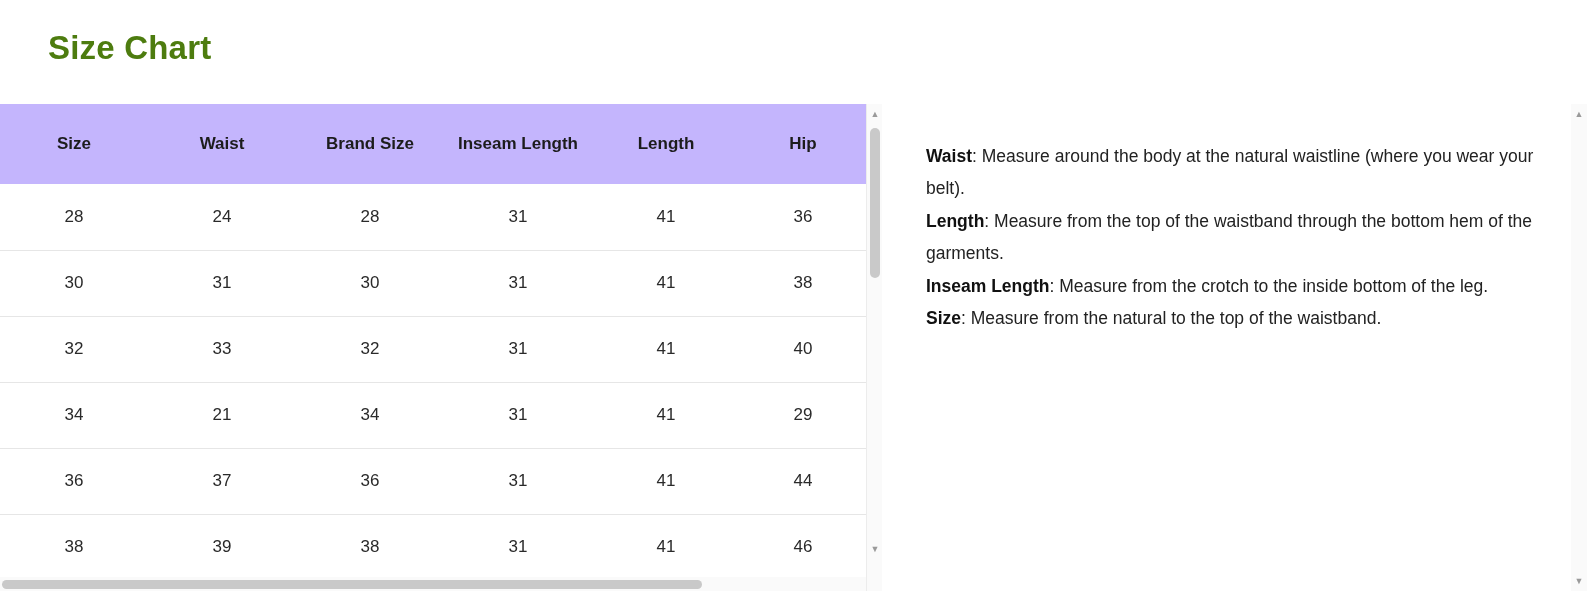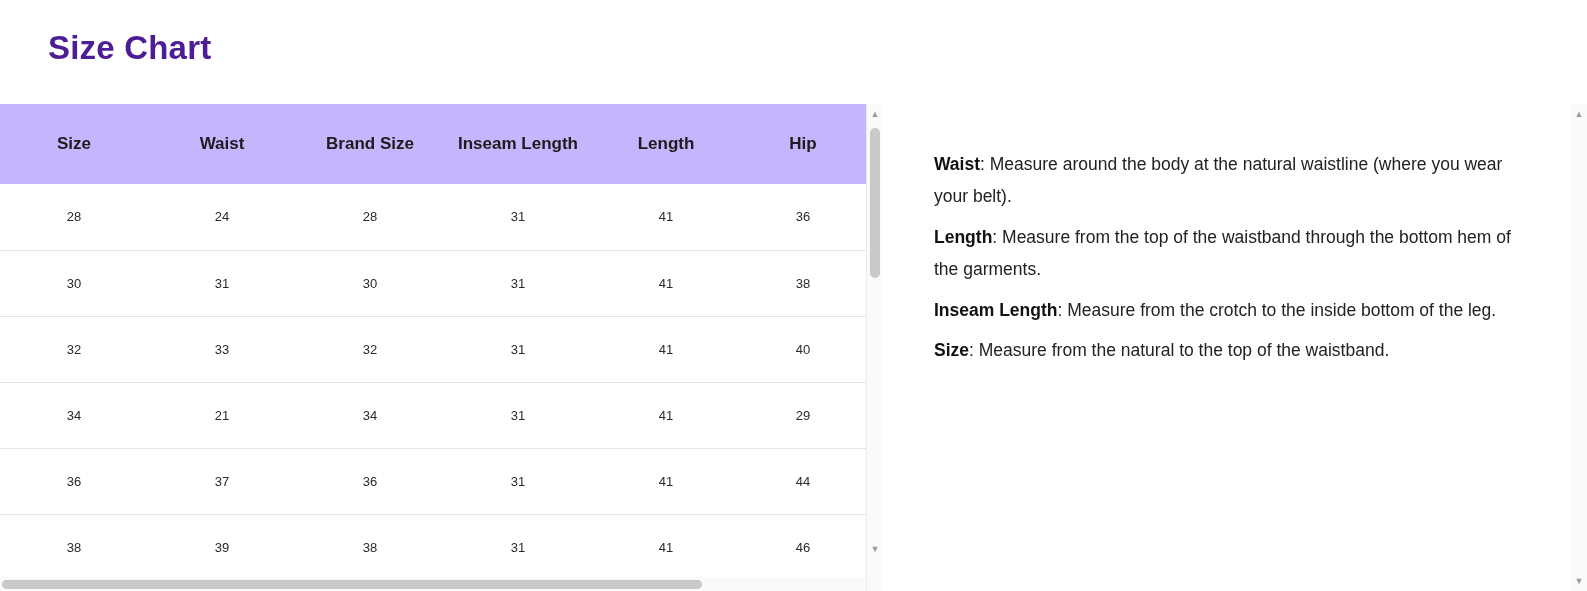--- a/index.html
+++ b/index.html
@@ -22,21 +22,21 @@
   }
 
   
   .title {
     position: absolute;
     left: 48px;
     top: 28px;
     font-size: 33px;
     font-weight: bold;
     letter-spacing: 0.2px;
-    color: #4c1d95;
+    color: #4d7c0f;
     line-height: 1.2;
   }
 
   
   .content {
     position: absolute;
     left: 0;
     top: 104px;
     width: 1587px;
     height: 487px;
@@ -76,21 +76,21 @@
     color: #1c1c1c;
     text-align: center;
     padding: 14px 6px;
     height: 80px;
     vertical-align: middle;
     line-height: 1.25;
     border: none;
   }
 
   table.size-table td {
-    font-size: 13px;
+    font-size: 17px;
     color: #2a2a2a;
     text-align: center;
     padding: 20px 6px;
     height: 66px;
     vertical-align: middle;
     border-bottom: 1px solid #e6e6e6;
     background: #fff;
   }
 
   table.size-table tr.header-row th:first-child { }
@@ -173,21 +173,21 @@
     font-size: 17.5px;
     line-height: 1.85;
     color: #222;
   }
 
   .notes-body .term {
     font-weight: bold;
     color: #111;
   }
 
-  .notes-line { margin: 8px; }
+  .notes-line { margin: 0; }
 
   .vscroll.right-bar {
     right: 0;
     left: auto;
     border-left: none;
     background: #fafafa;
   }
   .vscroll.right-bar .arrow.down { bottom: 2px; }
 </style>
 </head>

